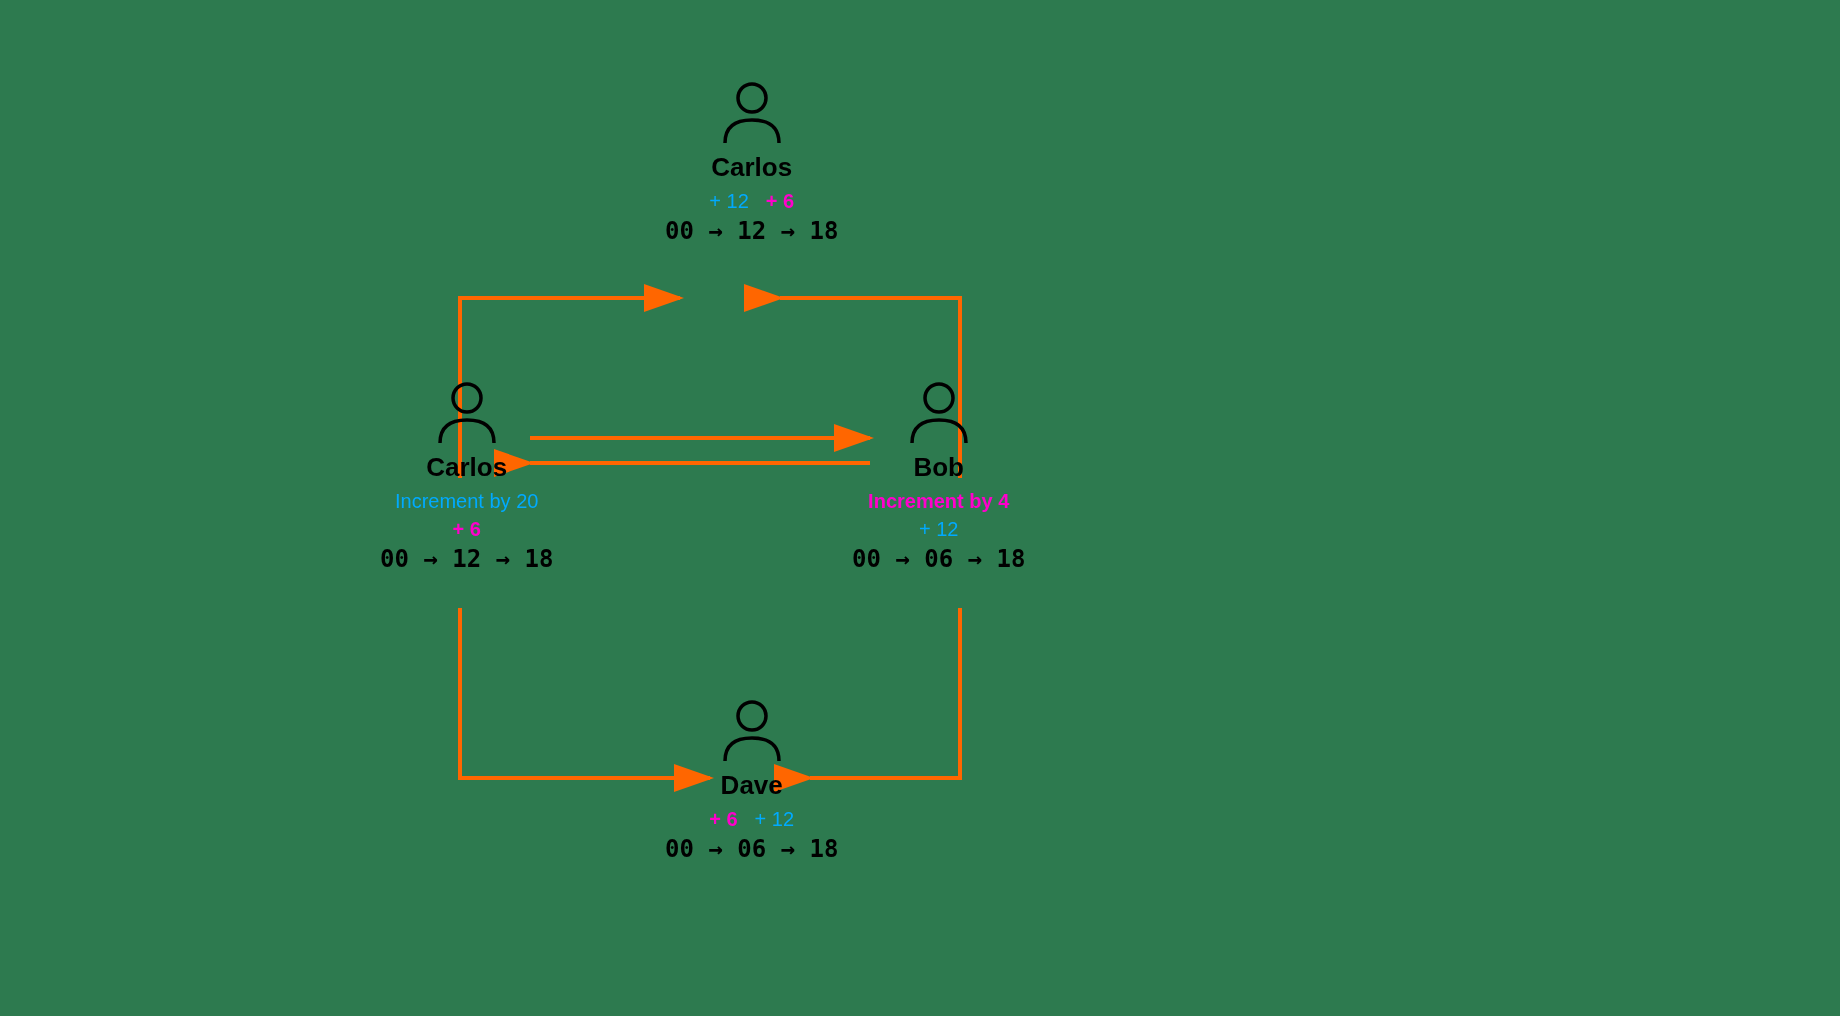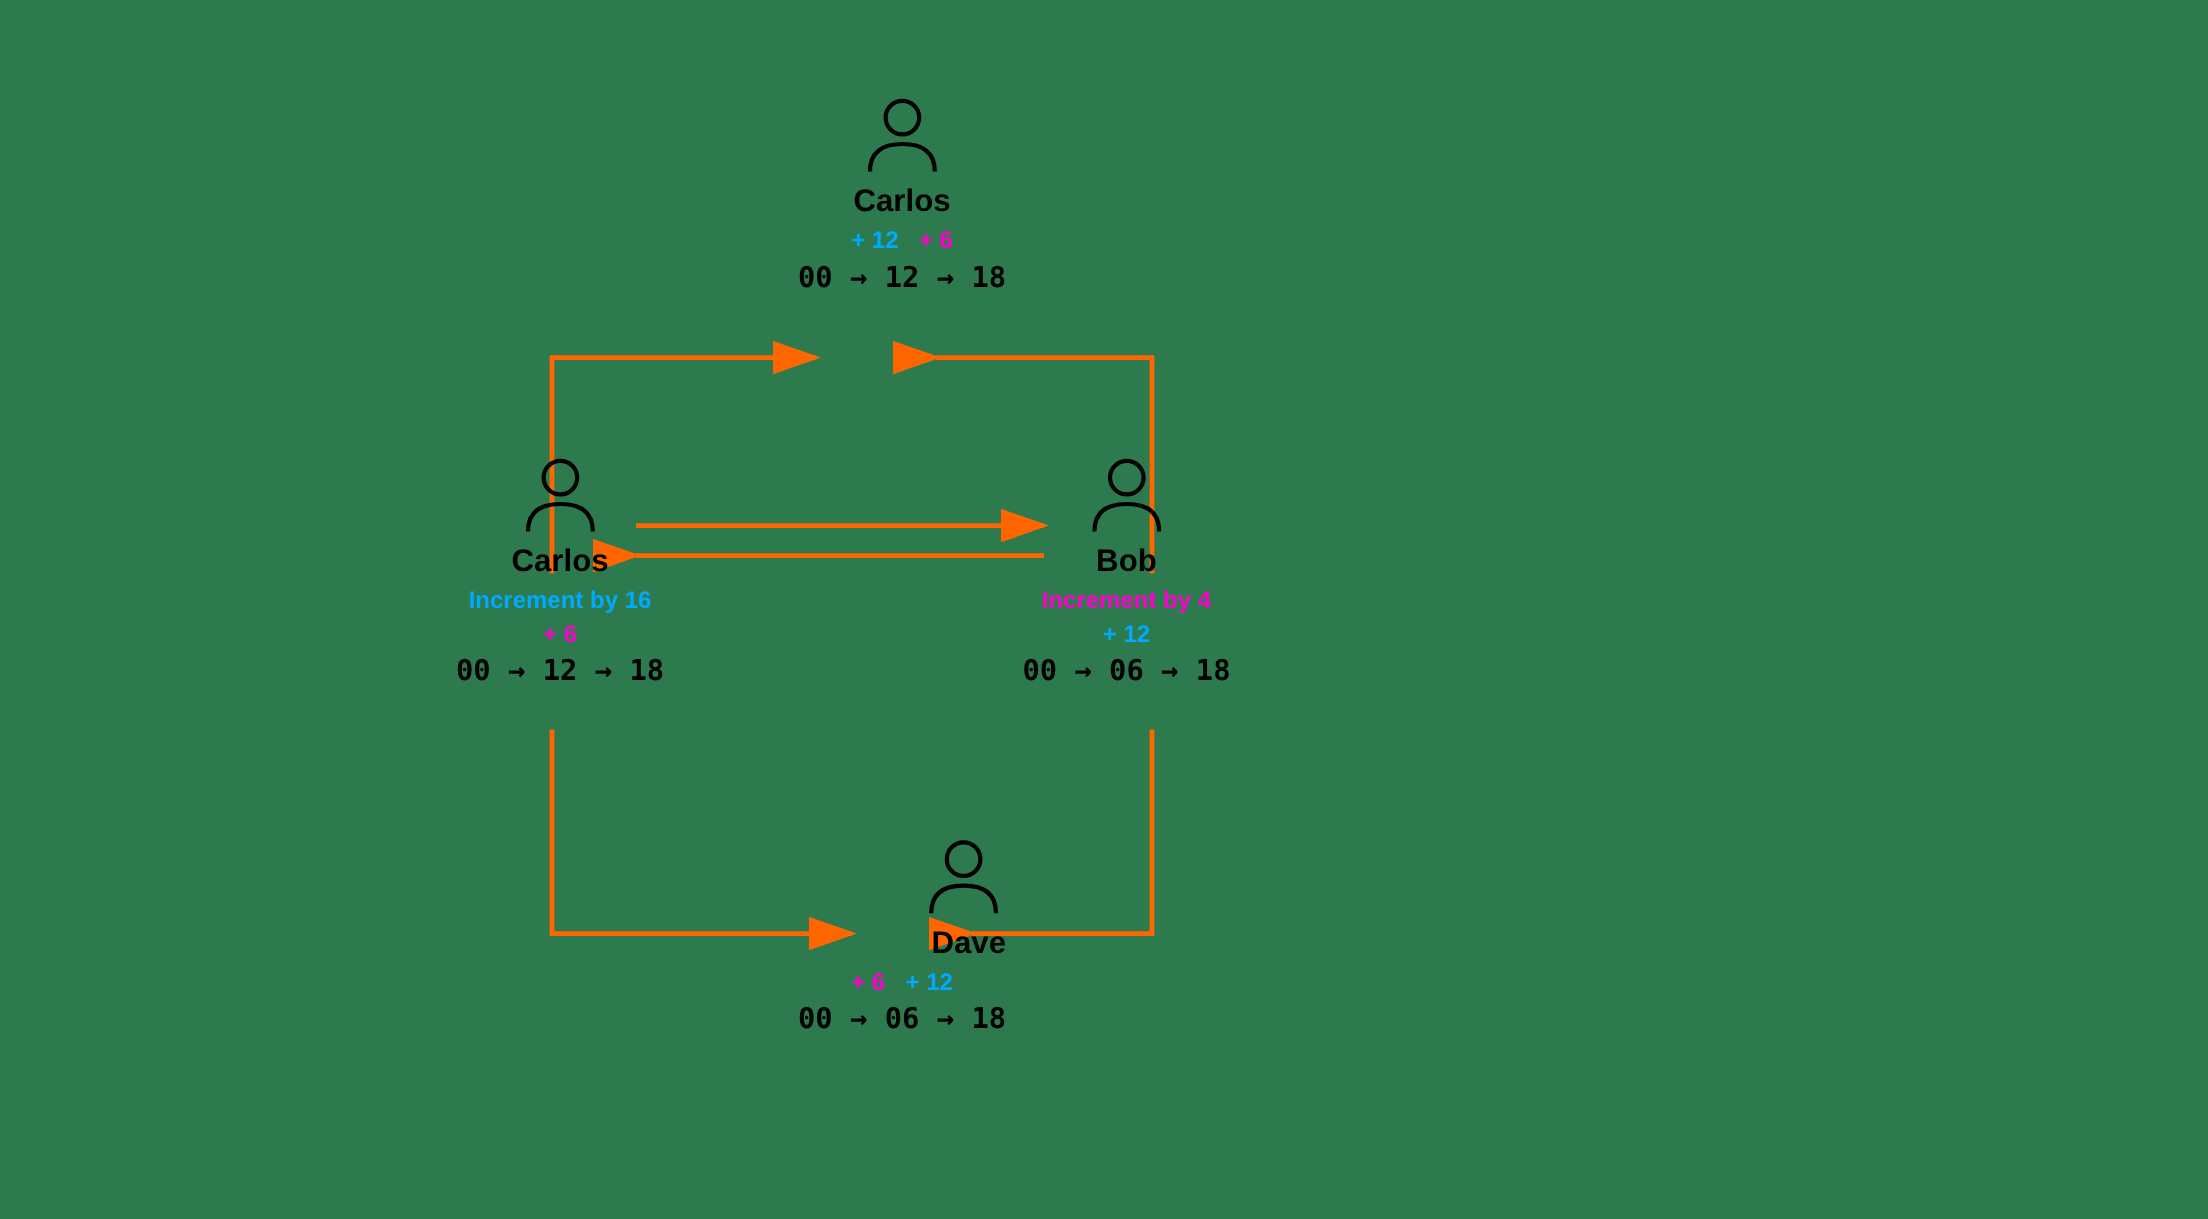--- a/index.html
+++ b/index.html
@@ -42,21 +42,21 @@
 
     .person-info {
       text-align: center;
       margin-top: 4px;
       line-height: 1.4;
     }
 
     .increment-blue {
       color: #00aaff;
       font-size: 20px;
-      font-weight: bold;
+      font-weight: normal;
     }
 
     .increment-magenta {
       color: #ff00cc;
       font-size: 20px;
       font-weight: bold;
     }
 
     .sequence {
       font-size: 24px;
@@ -118,40 +118,40 @@
     </div>
   </div>
 
   <div class="person" style="left: 380px; top: 330px;">
     <svg class="person-icon" viewBox="0 0 70 70">
       <circle cx="35" cy="20" r="14" stroke="#000" stroke-width="3.5" fill="none"></circle>
       <path d="M8 65 Q8 42 35 42 Q62 42 62 65" stroke="#000" stroke-width="3.5" fill="none"></path>
     </svg>
     <span class="person-name">Carlos</span>
     <div class="person-info">
-      <div class="increment-blue">Increment by 16</div>
+      <div class="increment-blue">Increment by 20</div>
       <div class="increment-magenta">+ 6</div>
       <div class="sequence">00 → 12 → 18</div>
     </div>
   </div>
 
   <div class="person" style="left: 852px; top: 330px;">
     <svg class="person-icon" viewBox="0 0 70 70">
       <circle cx="35" cy="20" r="14" stroke="#000" stroke-width="3.5" fill="none"></circle>
       <path d="M8 65 Q8 42 35 42 Q62 42 62 65" stroke="#000" stroke-width="3.5" fill="none"></path>
     </svg>
     <span class="person-name">Bob</span>
     <div class="person-info">
       <div class="increment-magenta">Increment by 4</div>
       <div class="increment-blue">+ 12</div>
       <div class="sequence">00 → 06 → 18</div>
     </div>
   </div>
 
-  <div class="person" style="left: 665px; top: 648px; align-items: flex-end;">
+  <div class="person" style="left: 665px; top: 648px;">
     <svg class="person-icon" viewBox="0 0 70 70">
       <circle cx="35" cy="20" r="14" stroke="#000" stroke-width="3.5" fill="none"></circle>
       <path d="M8 65 Q8 42 35 42 Q62 42 62 65" stroke="#000" stroke-width="3.5" fill="none"></path>
     </svg>
     <span class="person-name">Dave</span>
     <div class="person-info">
       <div>
         <span class="increment-magenta">+ 6</span>
         <span style="display:inline-block; width:8px;"></span>
         <span class="increment-blue">+ 12</span>

